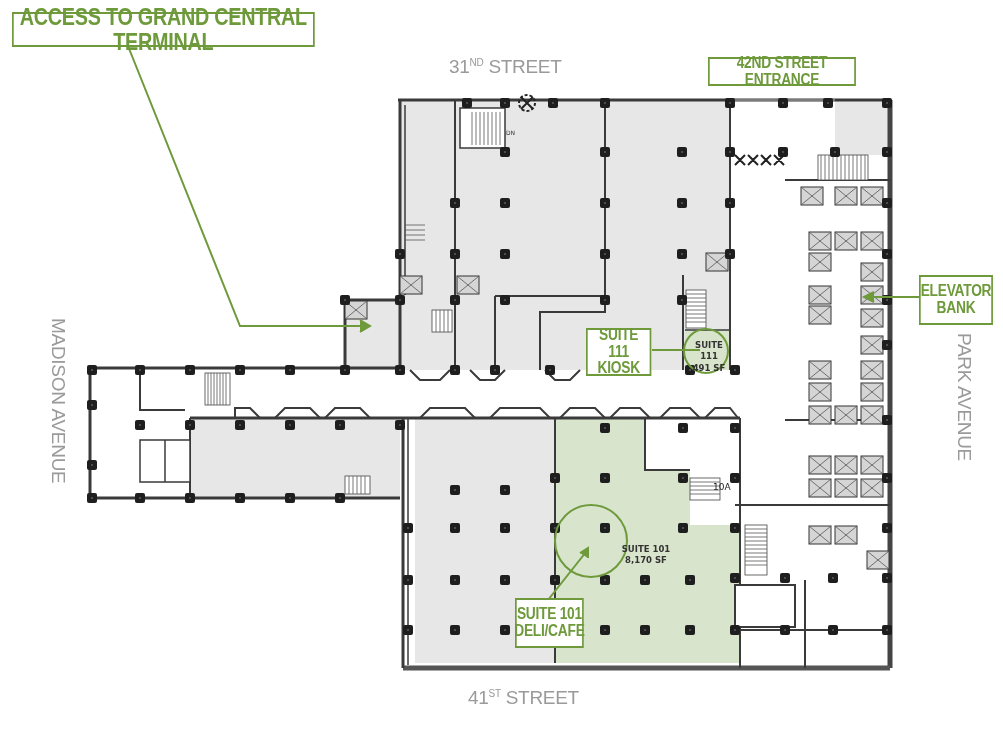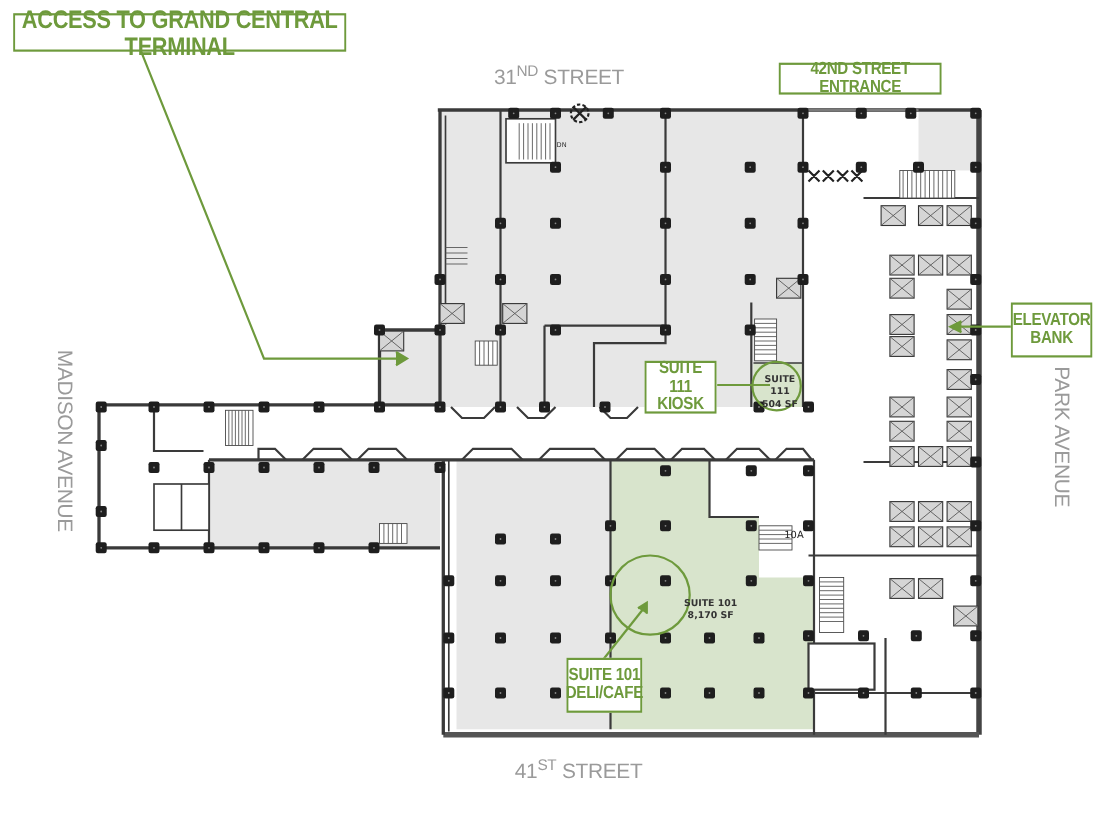--- a/index.html
+++ b/index.html
@@ -8,21 +8,21 @@
   .callout {
     position:absolute; border:2px solid #6e9a3c; background:#ffffff; color:#6e9a3c;
     font-family:"Liberation Sans", sans-serif; font-weight:bold; text-align:center;
     display:flex; align-items:center; justify-content:center; box-sizing:border-box;
     letter-spacing:-0.3px; line-height:1.05; transform:scaleX(0.86); transform-origin:left center;
   }
   .street {
     position:absolute; color:#9a9a9a; font-family:"Liberation Sans", sans-serif; font-size:19px;
     letter-spacing:-0.3px; white-space:nowrap;
   }
-  .street sup { font-size:14px;text-align:right; }
+  .street sup { font-size:10px;text-align:right; }
   .suite-lbl { position:absolute; font-family:"DejaVu Sans", sans-serif; font-weight:bold; font-size:8.5px; color:#333; text-align:center; line-height:1.35; }
 </style>
 </head>
 <body>
 
 <svg id="plan" viewBox="0 0 1003 740" xmlns="http://www.w3.org/2000/svg">
   <defs>
     <g id="col">
         <rect x="-5" y="-5" width="10" height="10" rx="2" fill="#1e1e1e"></rect>
         <circle r="0.8" fill="#888"></circle>
@@ -338,20 +338,20 @@
   <span>SUITE 111</span>
   <span>KIOSK</span>
 </div>
 <div class="callout" style="left:515px; top:598px; width:80px; height:50px; font-size:16px; flex-direction:column;">
   <span>SUITE 101</span>
   <span>DELI/CAFE</span>
 </div>
 
 <div class="suite-lbl" style="left:685px; top:340px; width:48px;">
   <div>SUITE 111</div>
-  <div>504 SF</div>
+  <div>491 SF</div>
 </div>
 <div class="suite-lbl" style="left:618px; top:544px; width:56px;">
   <div>SUITE 101</div>
   <div>8,170 SF</div>
 </div>
 <div class="suite-lbl" style="left:713px; top:481px; font-size:9px; font-weight:normal; color:#222;">10A</div>
 <div class="suite-lbl" style="left:506px; top:129px; font-size:6px; font-weight:normal;">DN</div>
 
 </body></html>

